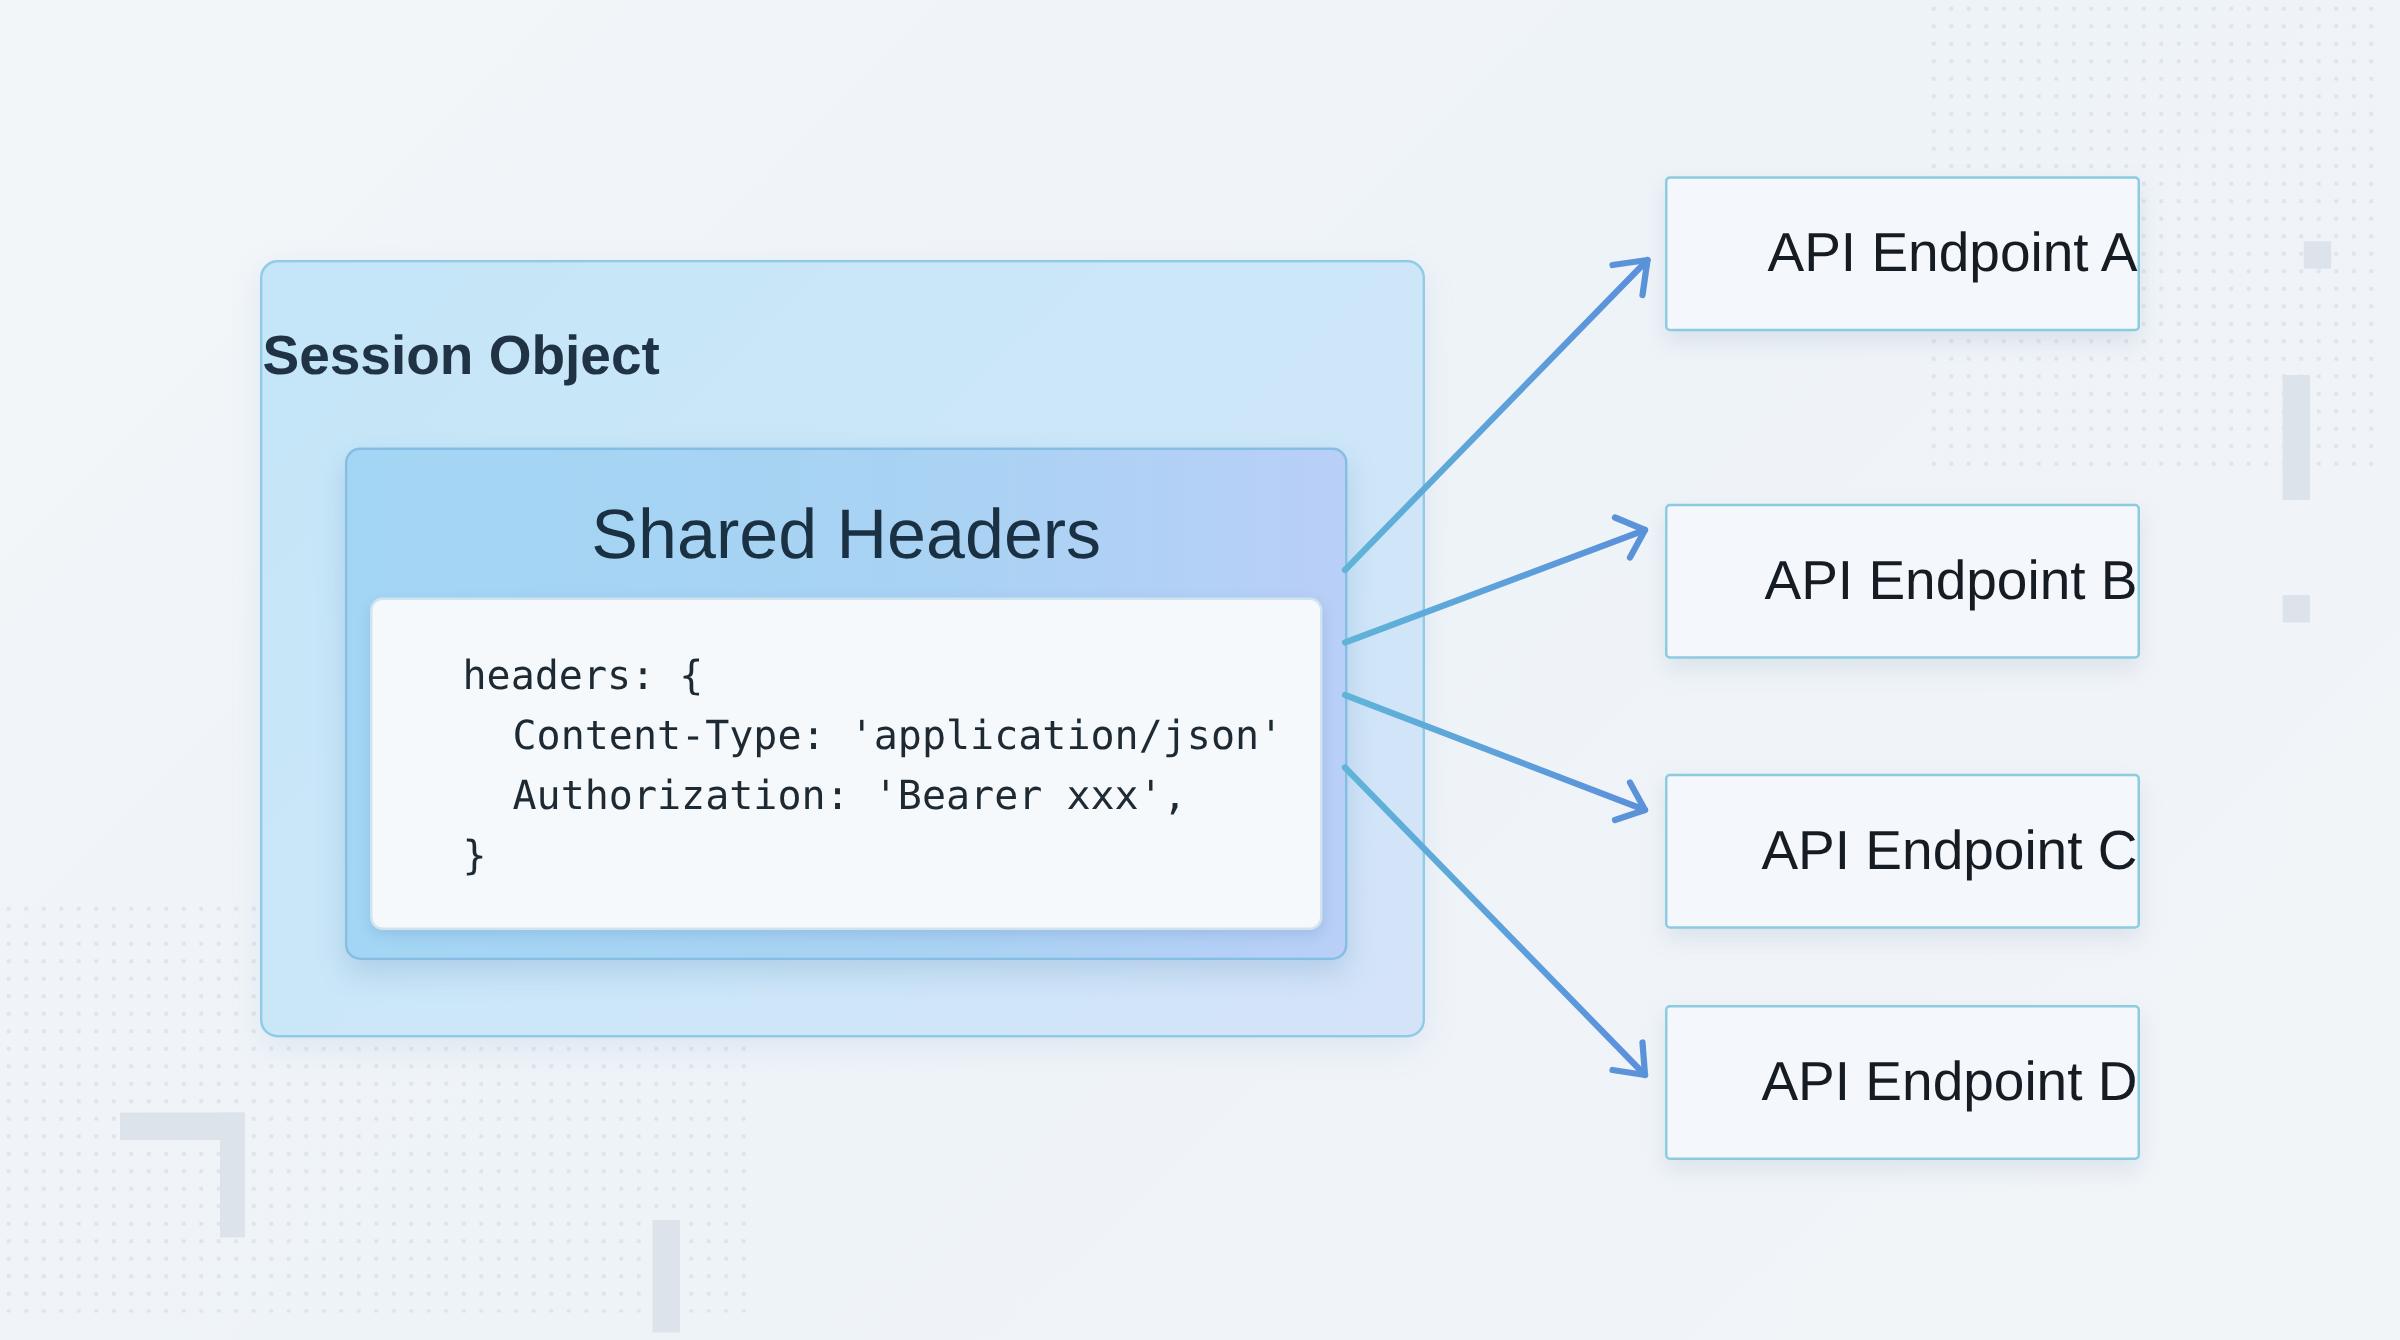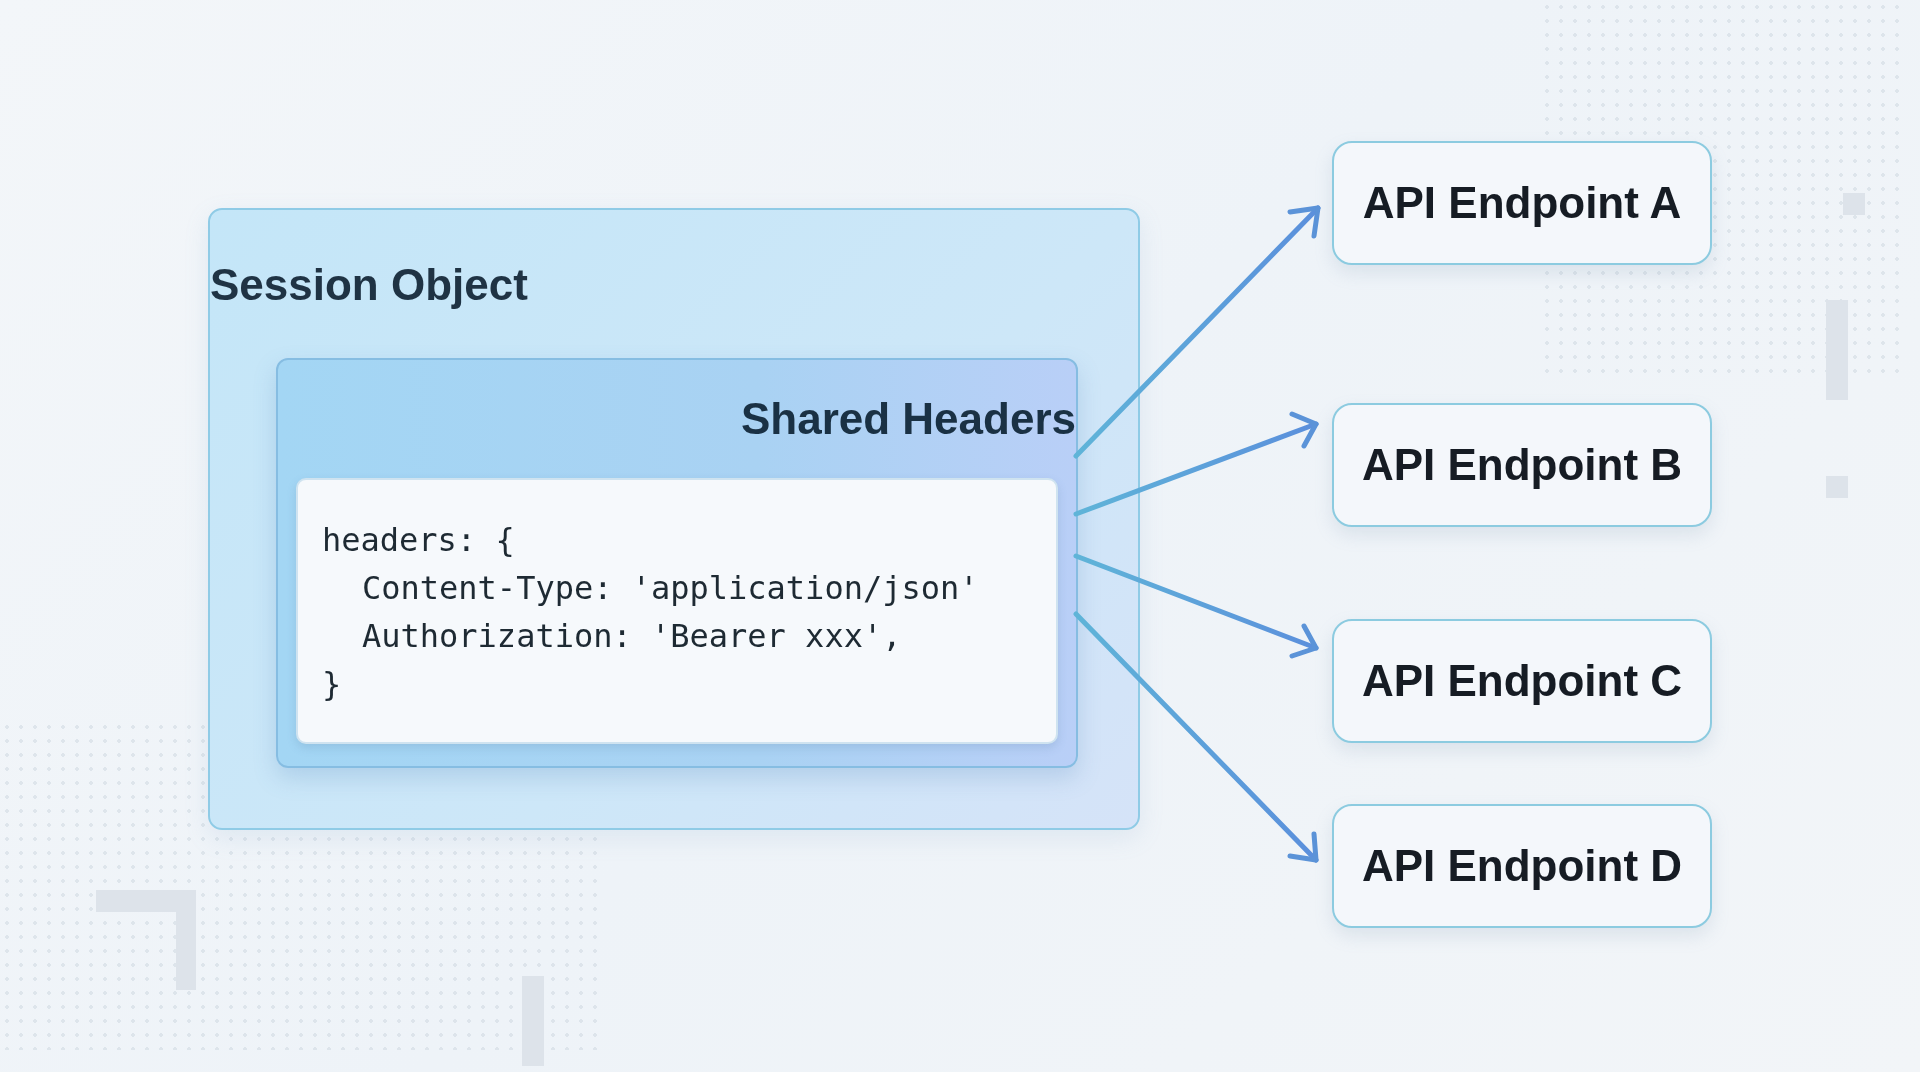--- a/index.html
+++ b/index.html
@@ -8,28 +8,28 @@
     font-family:"Liberation Sans",sans-serif;}
   .dots{position:absolute;background-image:radial-gradient(circle,#cfd8e1 1.6px,transparent 2px);background-size:14px 14px;opacity:.55;}
   .deco{position:absolute;background:#dde3ea;}
   .session{position:absolute;left:208px;top:208px;width:932px;height:622px;border-radius:14px;
     background:linear-gradient(135deg,#c4e6f8 0%,#cde7f8 60%,#d5e3f8 100%);
     border:2px solid #8fcbe6;box-sizing:border-box;box-shadow:0 8px 24px rgba(120,160,200,.15);}
   .session-title{position:absolute;left:0;right:0;top:50px;text-align:left;font-size:44px;font-weight:bold;color:#1f3344;}
   .headers{position:absolute;left:66px;top:148px;width:802px;height:410px;border-radius:12px;
     background:linear-gradient(90deg,#a3d6f4 0%,#a9d2f3 60%,#b9cff7 100%);
     border:2px solid #86bde2;box-sizing:border-box;box-shadow:0 10px 22px rgba(90,140,190,.25);}
-  .headers-title{position:absolute;left:0;right:0;top:34px;text-align:right;font-size:44px;font-weight:bold;color:#1a3144;}
+  .headers-title{position:absolute;left:0;right:0;top:34px;text-align:center;font-size:56px;font-weight:normal;color:#1a3144;}
   .code{position:absolute;left:18px;top:118px;width:762px;height:266px;border-radius:10px;background:#f6f9fc;
     border:2px solid #cfe3f0;box-sizing:border-box;box-shadow:0 4px 10px rgba(80,120,160,.2);
-    padding:36px 0 0 24px;font-family:"DejaVu Sans Mono",monospace;font-size:32px;color:#1e2a33;line-height:48px;}
+    padding:36px 0 0 72px;font-family:"DejaVu Sans Mono",monospace;font-size:32px;color:#1e2a33;line-height:48px;}
   .code .ind{padding-left:40px;}
-  .endpoint{position:absolute;left:1332px;width:380px;height:124px;border-radius:20px;background:#f4f7fb;
+  .endpoint{position:absolute;left:1332px;width:380px;height:124px;border-radius:4px;background:#f4f7fb;
     border:2px solid #8ccbe0;box-sizing:border-box;box-shadow:0 8px 18px rgba(120,150,180,.18);
-    display:flex;align-items:center;justify-content:center;font-size:44px;color:#161c24;font-weight:bold;}
+    display:flex;align-items:center;justify-content:flex-end;font-size:44px;color:#161c24;}
   svg.arrows{position:absolute;left:0;top:0;}
 </style>
 </head>
 <body>
 
 <div class="dots" style="left:0;top:720px;width:600px;height:330px;"></div>
 <div class="dots" style="left:1540px;top:0;width:360px;height:380px;"></div>
 <div class="deco" style="left:96px;top:890px;width:100px;height:22px;"></div>
 <div class="deco" style="left:176px;top:890px;width:20px;height:100px;"></div>
 <div class="deco" style="left:522px;top:976px;width:22px;height:90px;"></div>

